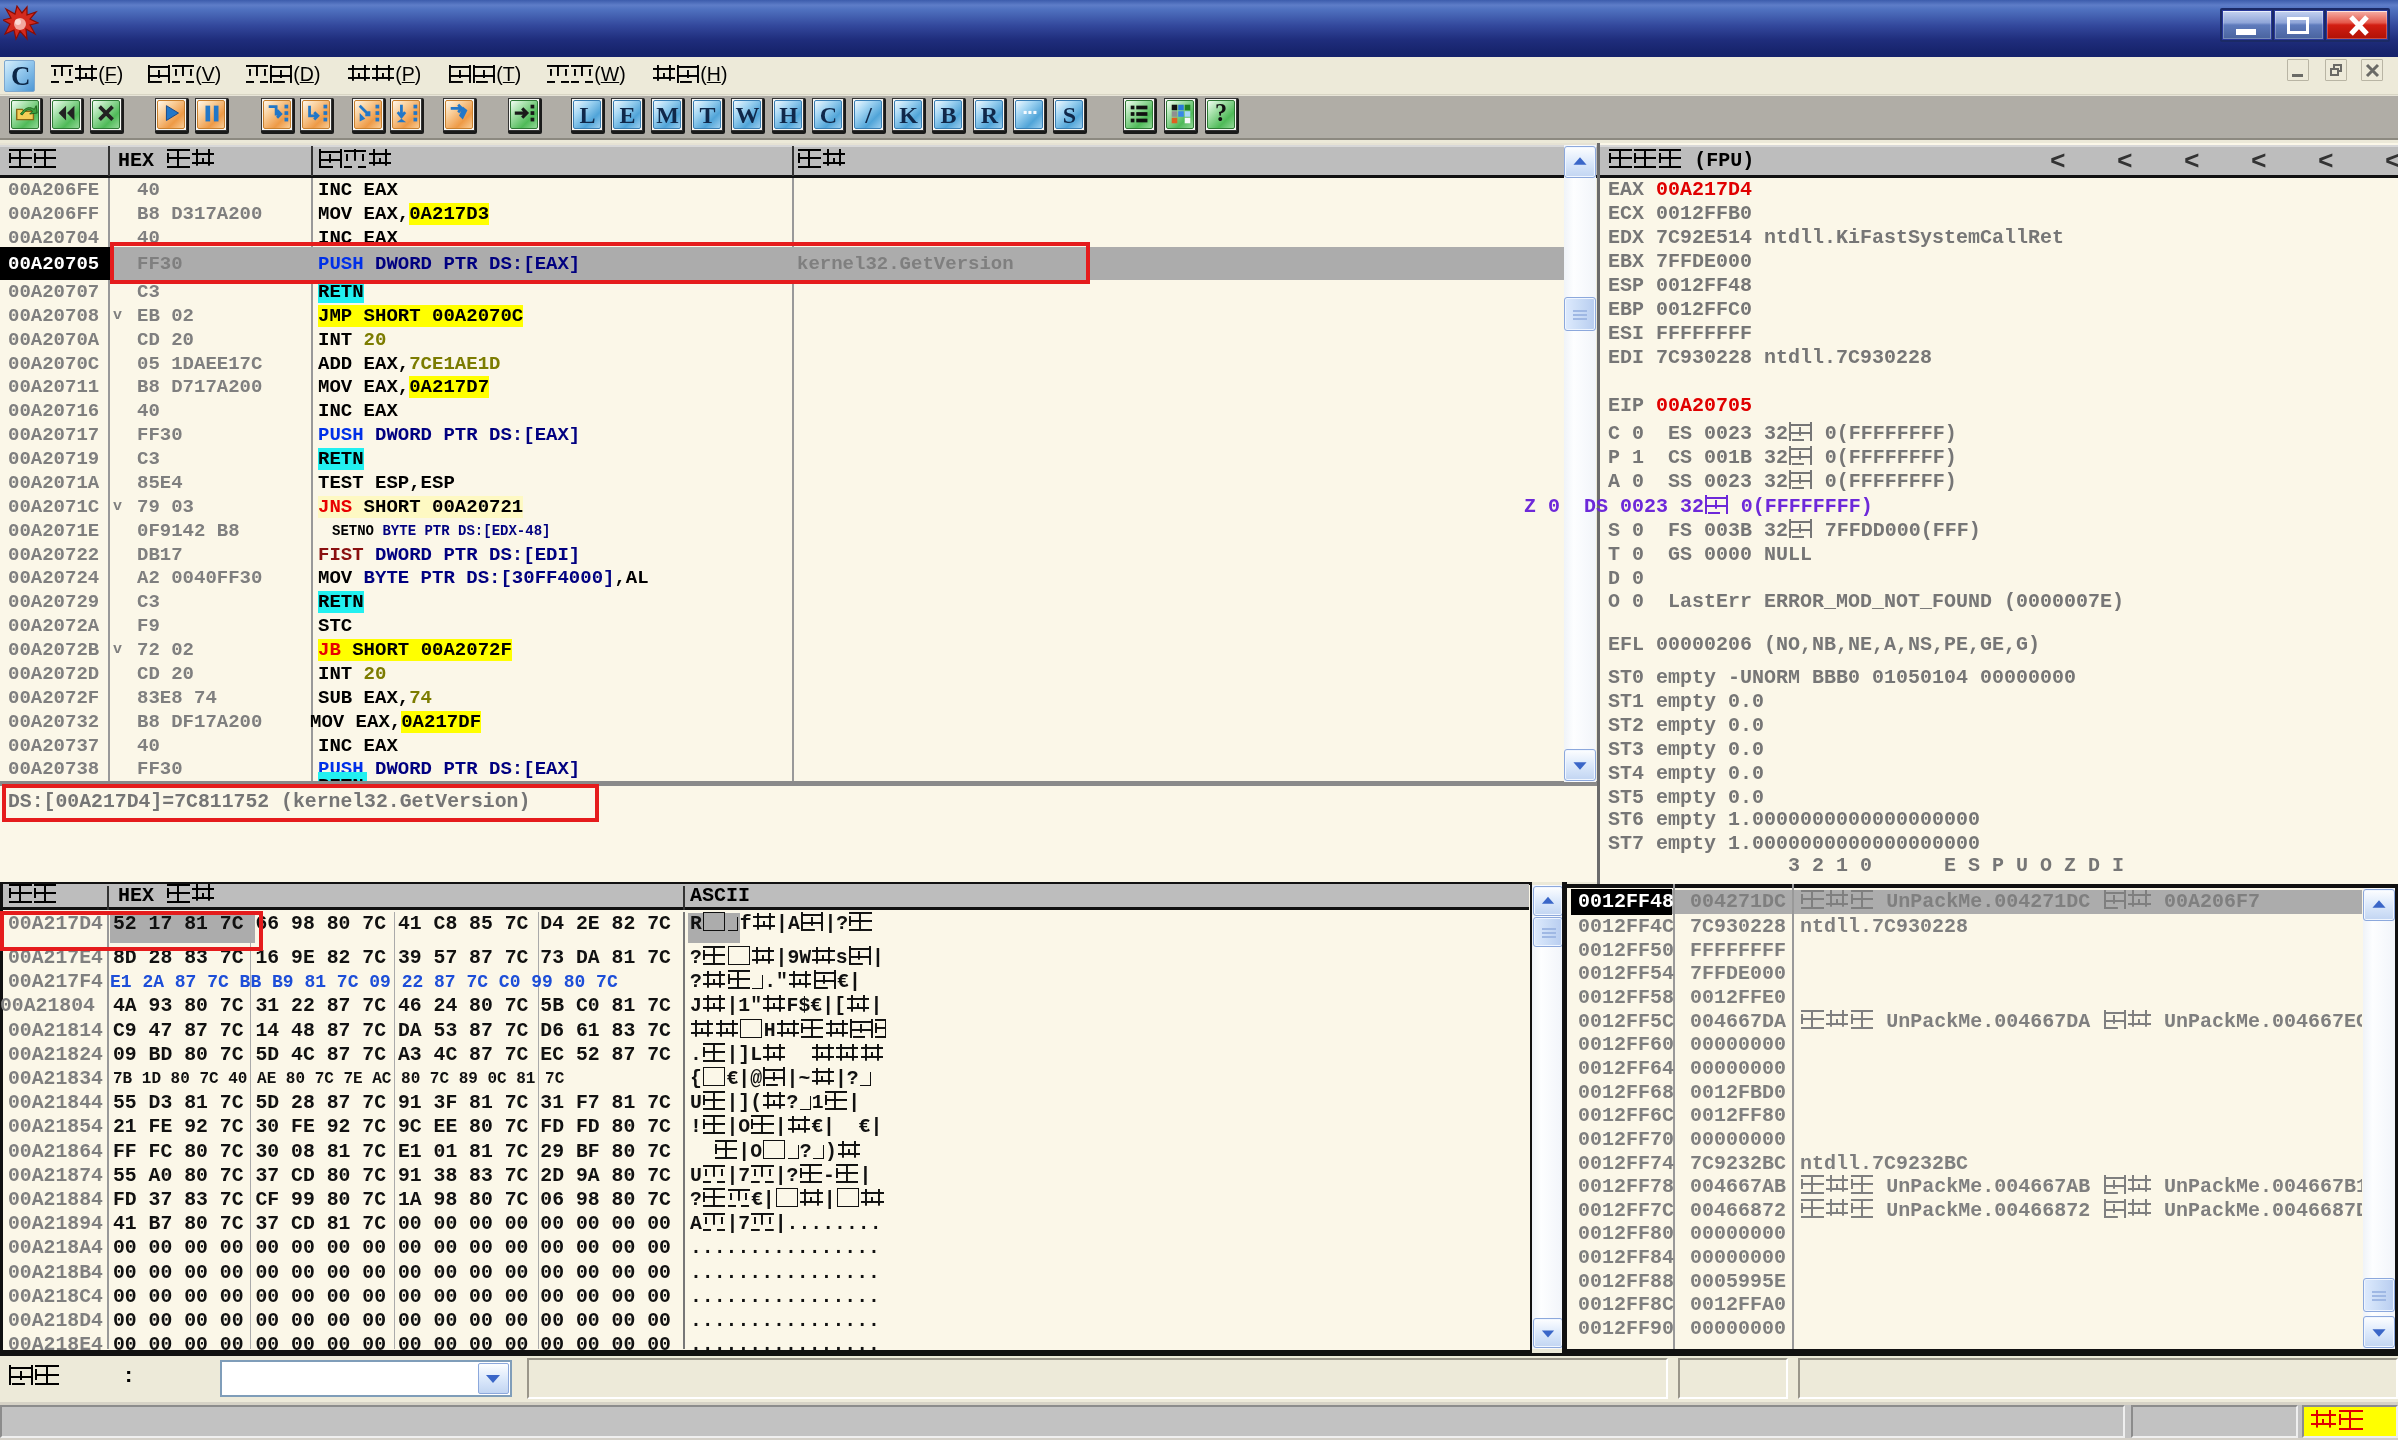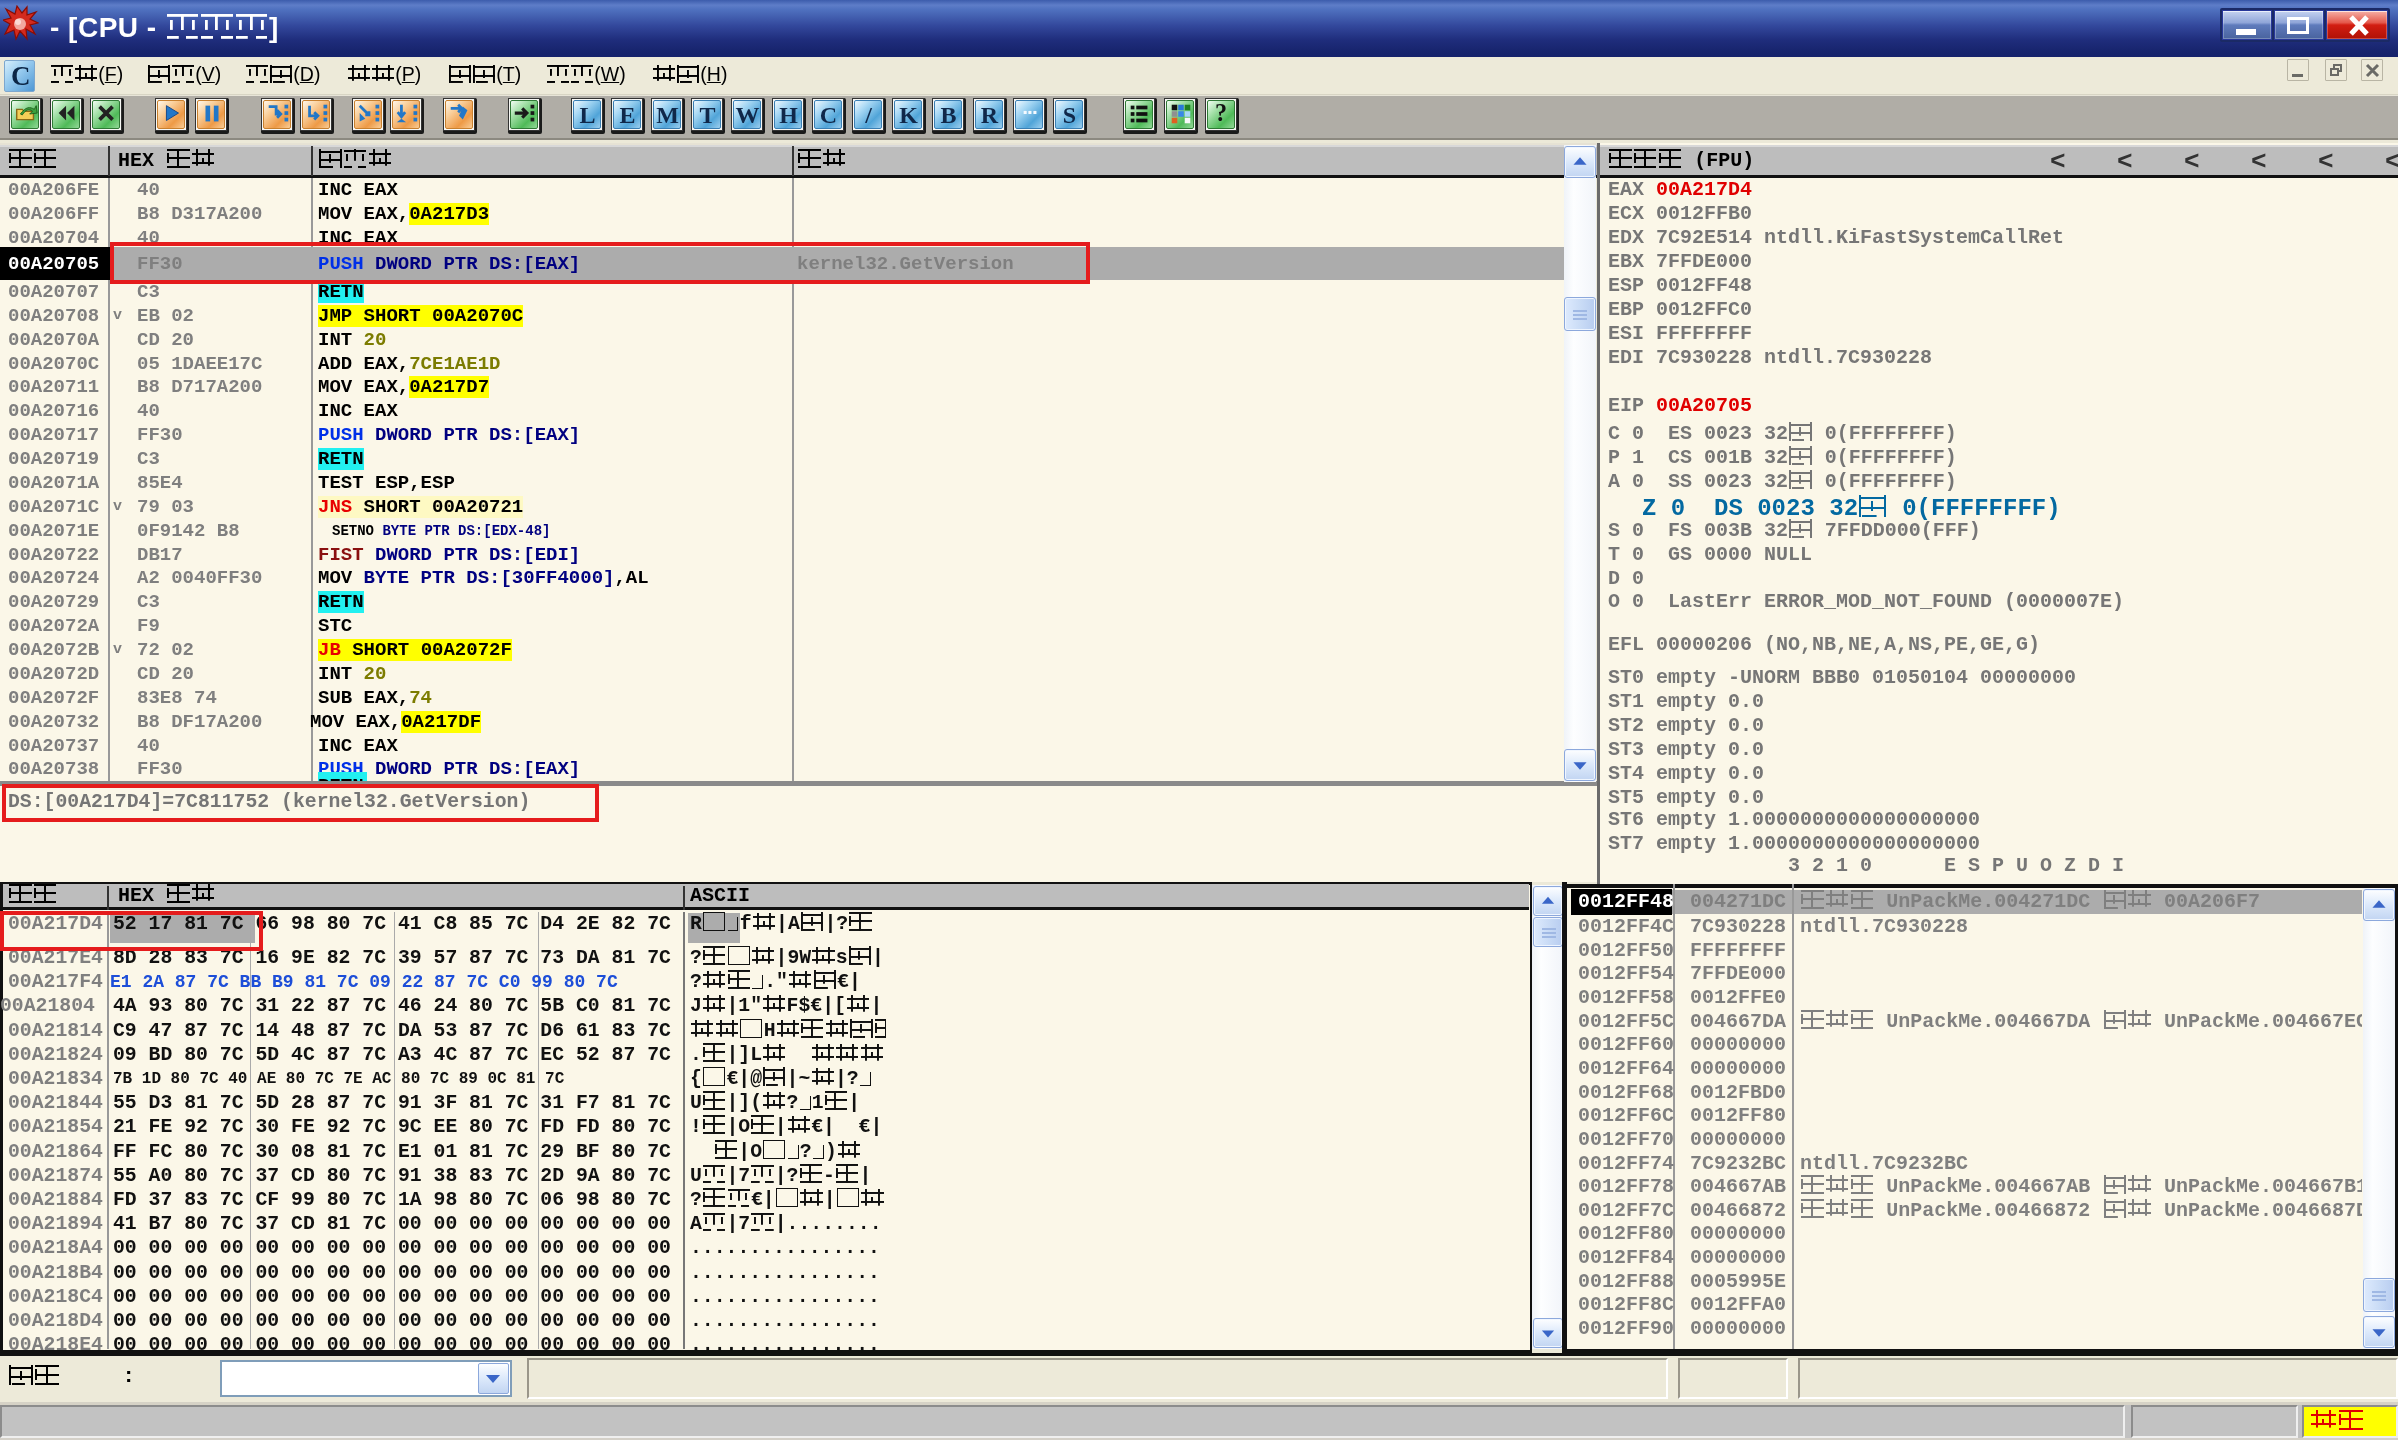--- a/index.html
+++ b/index.html
@@ -14,21 +14,20 @@
 .gb{border:0.09em solid currentColor;background:none!important}
 .gc{border-right:0.09em solid currentColor;border-bottom:0.09em solid currentColor;width:0.55em!important;height:0.7em!important;background:none!important}
 </style></head><body>
 <div id="root">
 <div class="abs" style="left:0;top:0;width:2398px;height:57px;background:linear-gradient(180deg,#3C5CAC 0%,#5E7DC8 9%,#5072C0 16%,#33489C 45%,#1F2D7C 70%,#17246D 90%,#15216B 100%)"></div>
 <svg class="abs" style="left:3px;top:5px" width="36" height="36" viewBox="0 0 36 36">
 <path d="M14 1 L19 8 L24 2 L24 10 L33 7 L27 14 L35 18 L27 20 L32 29 L23 24 L24 34 L17 26 L13 34 L11 25 L2 29 L7 19 L0 15 L8 13 L3 4 L12 9 Z" fill="#D42A1E" stroke="#8B0C04" stroke-width="1.2"></path>
 <circle cx="17" cy="19" r="6" fill="#F2A9A0"></circle>
       <circle cx="15" cy="17" r="3" fill="#FBD9D4"></circle>
     </svg>
-<div class="abs" style="left:50px;top:12px;width:800px;height:36px;color:#fff;font-size:28px;font-weight:bold;letter-spacing:0.5px"> - [CPU - <i class="g4"></i><i class="g4"></i><i class="g4"></i>]</div>
 <div class="abs" style="left:2220px;top:8px;width:170px;height:34px;background:#1B2A66;border-radius:2px"></div>
 <div class="abs" style="left:2222px;top:10px;width:50px;height:30px;background:linear-gradient(180deg,#C4D2F0 0%,#8FA5D8 42%,#5F7BBC 50%,#49639E 100%);border:1px solid #27379A;box-shadow:inset 0 1px 0 rgba(255,255,255,0.55),inset 0 0 0 1px rgba(255,255,255,0.25)">
       <div class="abs" style="left:13px;top:18px;width:20px;height:6px;background:#fff"></div>
     </div>
 <div class="abs" style="left:2274px;top:10px;width:50px;height:30px;background:linear-gradient(180deg,#C4D2F0 0%,#8FA5D8 42%,#5F7BBC 50%,#49639E 100%);border:1px solid #27379A;box-shadow:inset 0 1px 0 rgba(255,255,255,0.55),inset 0 0 0 1px rgba(255,255,255,0.25)">
       <div class="abs" style="left:12px;top:6px;width:22px;height:17px;border:3px solid #fff">
         <div class="abs" style="left:1px;top:1px;width:10px;height:6px;background:rgba(255,255,255,0.0)"></div>
       </div>
     </div>
 <div class="abs" style="left:2326px;top:10px;width:62px;height:30px;background:linear-gradient(180deg,#F6B0A6 0%,#E4574A 42%,#D21E12 50%,#B01106 100%);border:1px solid #27379A;box-shadow:inset 0 1px 0 rgba(255,255,255,0.55),inset 0 0 0 1px rgba(255,255,255,0.25)">
@@ -514,21 +513,21 @@
 <div class="abs mono" style="left:1608px;top:226px;font-size:20px;line-height:24px;height:24px;color:#767676">EDX 7C92E514 ntdll.KiFastSystemCallRet</div>
 <div class="abs mono" style="left:1608px;top:250px;font-size:20px;line-height:24px;height:24px;color:#767676">EBX 7FFDE000</div>
 <div class="abs mono" style="left:1608px;top:274px;font-size:20px;line-height:24px;height:24px;color:#767676">ESP 0012FF48</div>
 <div class="abs mono" style="left:1608px;top:298px;font-size:20px;line-height:24px;height:24px;color:#767676">EBP 0012FFC0</div>
 <div class="abs mono" style="left:1608px;top:322px;font-size:20px;line-height:24px;height:24px;color:#767676">ESI FFFFFFFF</div>
 <div class="abs mono" style="left:1608px;top:346px;font-size:20px;line-height:24px;height:24px;color:#767676">EDI 7C930228 ntdll.7C930228</div>
 <div class="abs mono" style="left:1608px;top:394px;font-size:20px;line-height:24px;height:24px;color:#767676">EIP <span style="color:#E00000">00A20705</span></div>
 <div class="abs mono" style="left:1608px;top:422px;font-size:20px;line-height:24px;height:24px;color:#767676">C 0  ES 0023 32<i class="g2"></i> 0(FFFFFFFF)</div>
 <div class="abs mono" style="left:1608px;top:446px;font-size:20px;line-height:24px;height:24px;color:#767676">P 1  CS 001B 32<i class="g2"></i> 0(FFFFFFFF)</div>
 <div class="abs mono" style="left:1608px;top:470px;font-size:20px;line-height:24px;height:24px;color:#767676">A 0  SS 0023 32<i class="g2"></i> 0(FFFFFFFF)</div>
-<div class="abs mono" style="left:1642px;top:495px;font-size:24px;line-height:24px;height:24px;color:#0369a1">Z 0  DS 0023 32<i class="g2"></i> 0(FFFFFFFF)</div>
+<div class="abs mono" style="left:1524px;top:495px;font-size:20px;line-height:24px;height:24px;color:#6d28d9">Z 0  DS 0023 32<i class="g2"></i> 0(FFFFFFFF)</div>
 <div class="abs mono" style="left:1608px;top:519px;font-size:20px;line-height:24px;height:24px;color:#767676">S 0  FS 003B 32<i class="g2"></i> 7FFDD000(FFF)</div>
 <div class="abs mono" style="left:1608px;top:543px;font-size:20px;line-height:24px;height:24px;color:#767676">T 0  GS 0000 NULL</div>
 <div class="abs mono" style="left:1608px;top:567px;font-size:20px;line-height:24px;height:24px;color:#767676">D 0</div>
 <div class="abs mono" style="left:1608px;top:590px;font-size:20px;line-height:24px;height:24px;color:#767676">O 0  LastErr ERROR_MOD_NOT_FOUND (0000007E)</div>
 <div class="abs mono" style="left:1608px;top:633px;font-size:20px;line-height:24px;height:24px;color:#767676">EFL 00000206 (NO,NB,NE,A,NS,PE,GE,G)</div>
 <div class="abs mono" style="left:1608px;top:666px;font-size:20px;line-height:24px;height:24px;color:#767676">ST0 empty -UNORM BBB0 01050104 00000000</div>
 <div class="abs mono" style="left:1608px;top:690px;font-size:20px;line-height:24px;height:24px;color:#767676">ST1 empty 0.0</div>
 <div class="abs mono" style="left:1608px;top:714px;font-size:20px;line-height:24px;height:24px;color:#767676">ST2 empty 0.0</div>
 <div class="abs mono" style="left:1608px;top:738px;font-size:20px;line-height:24px;height:24px;color:#767676">ST3 empty 0.0</div>
 <div class="abs mono" style="left:1608px;top:762px;font-size:20px;line-height:24px;height:24px;color:#767676">ST4 empty 0.0</div>

